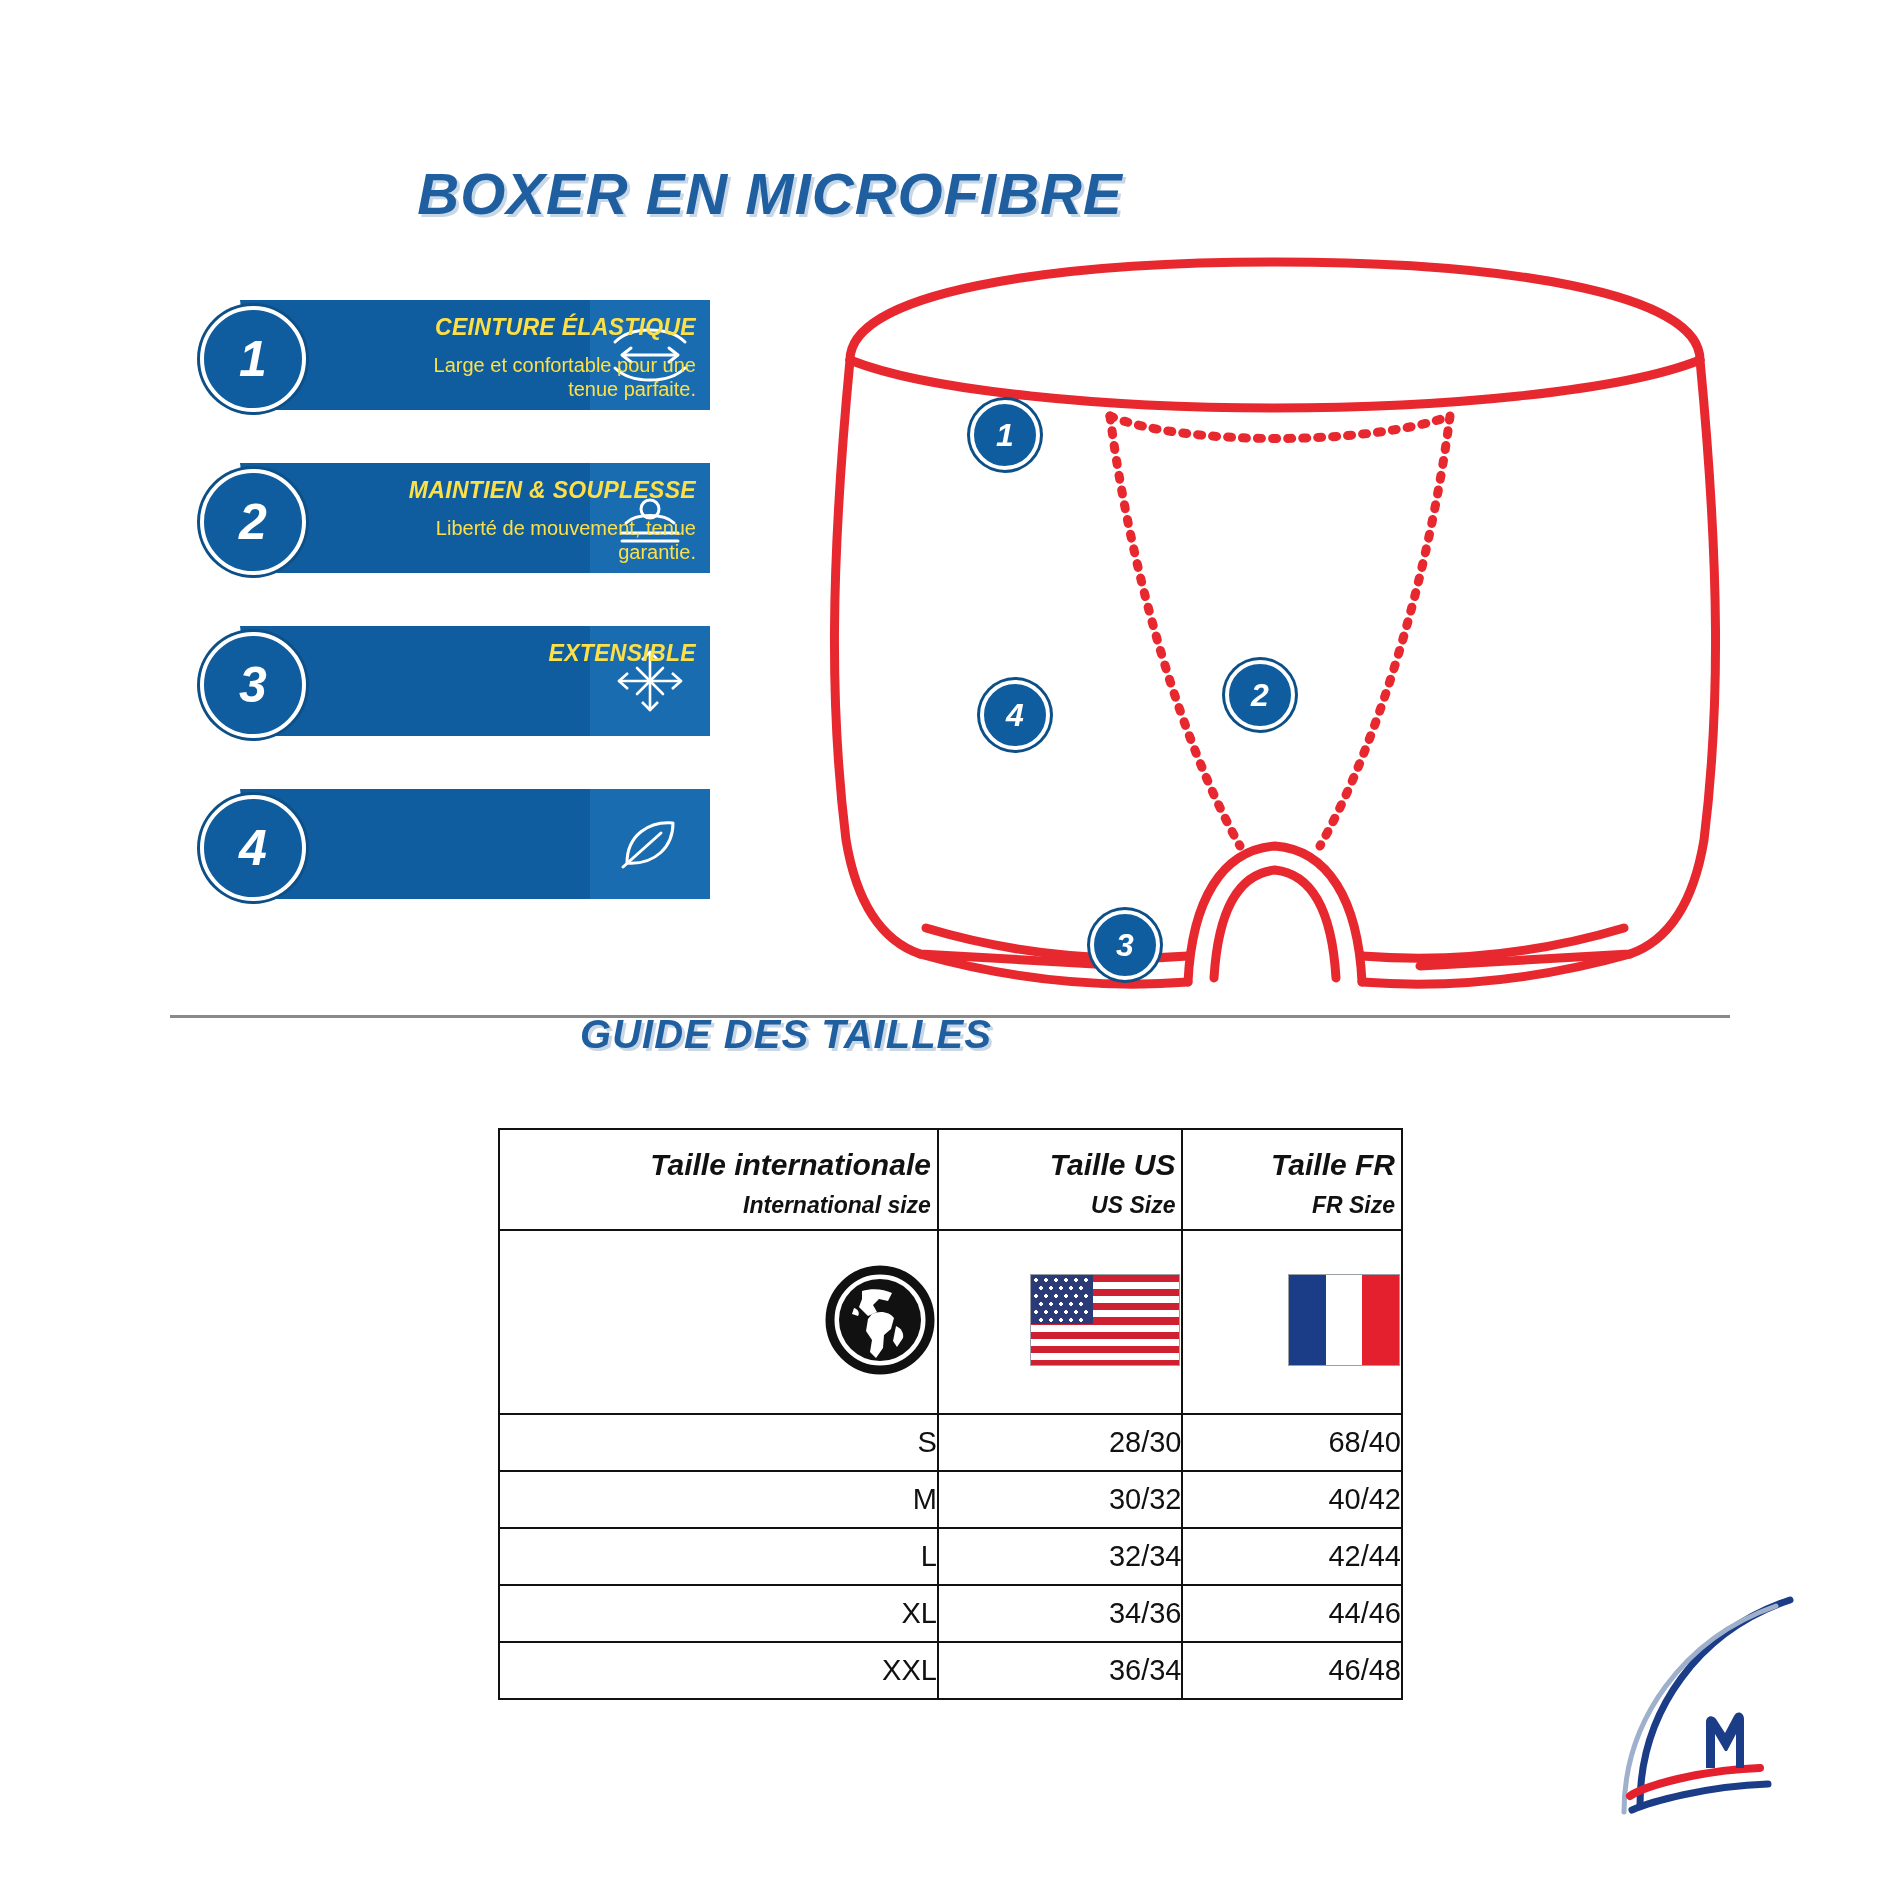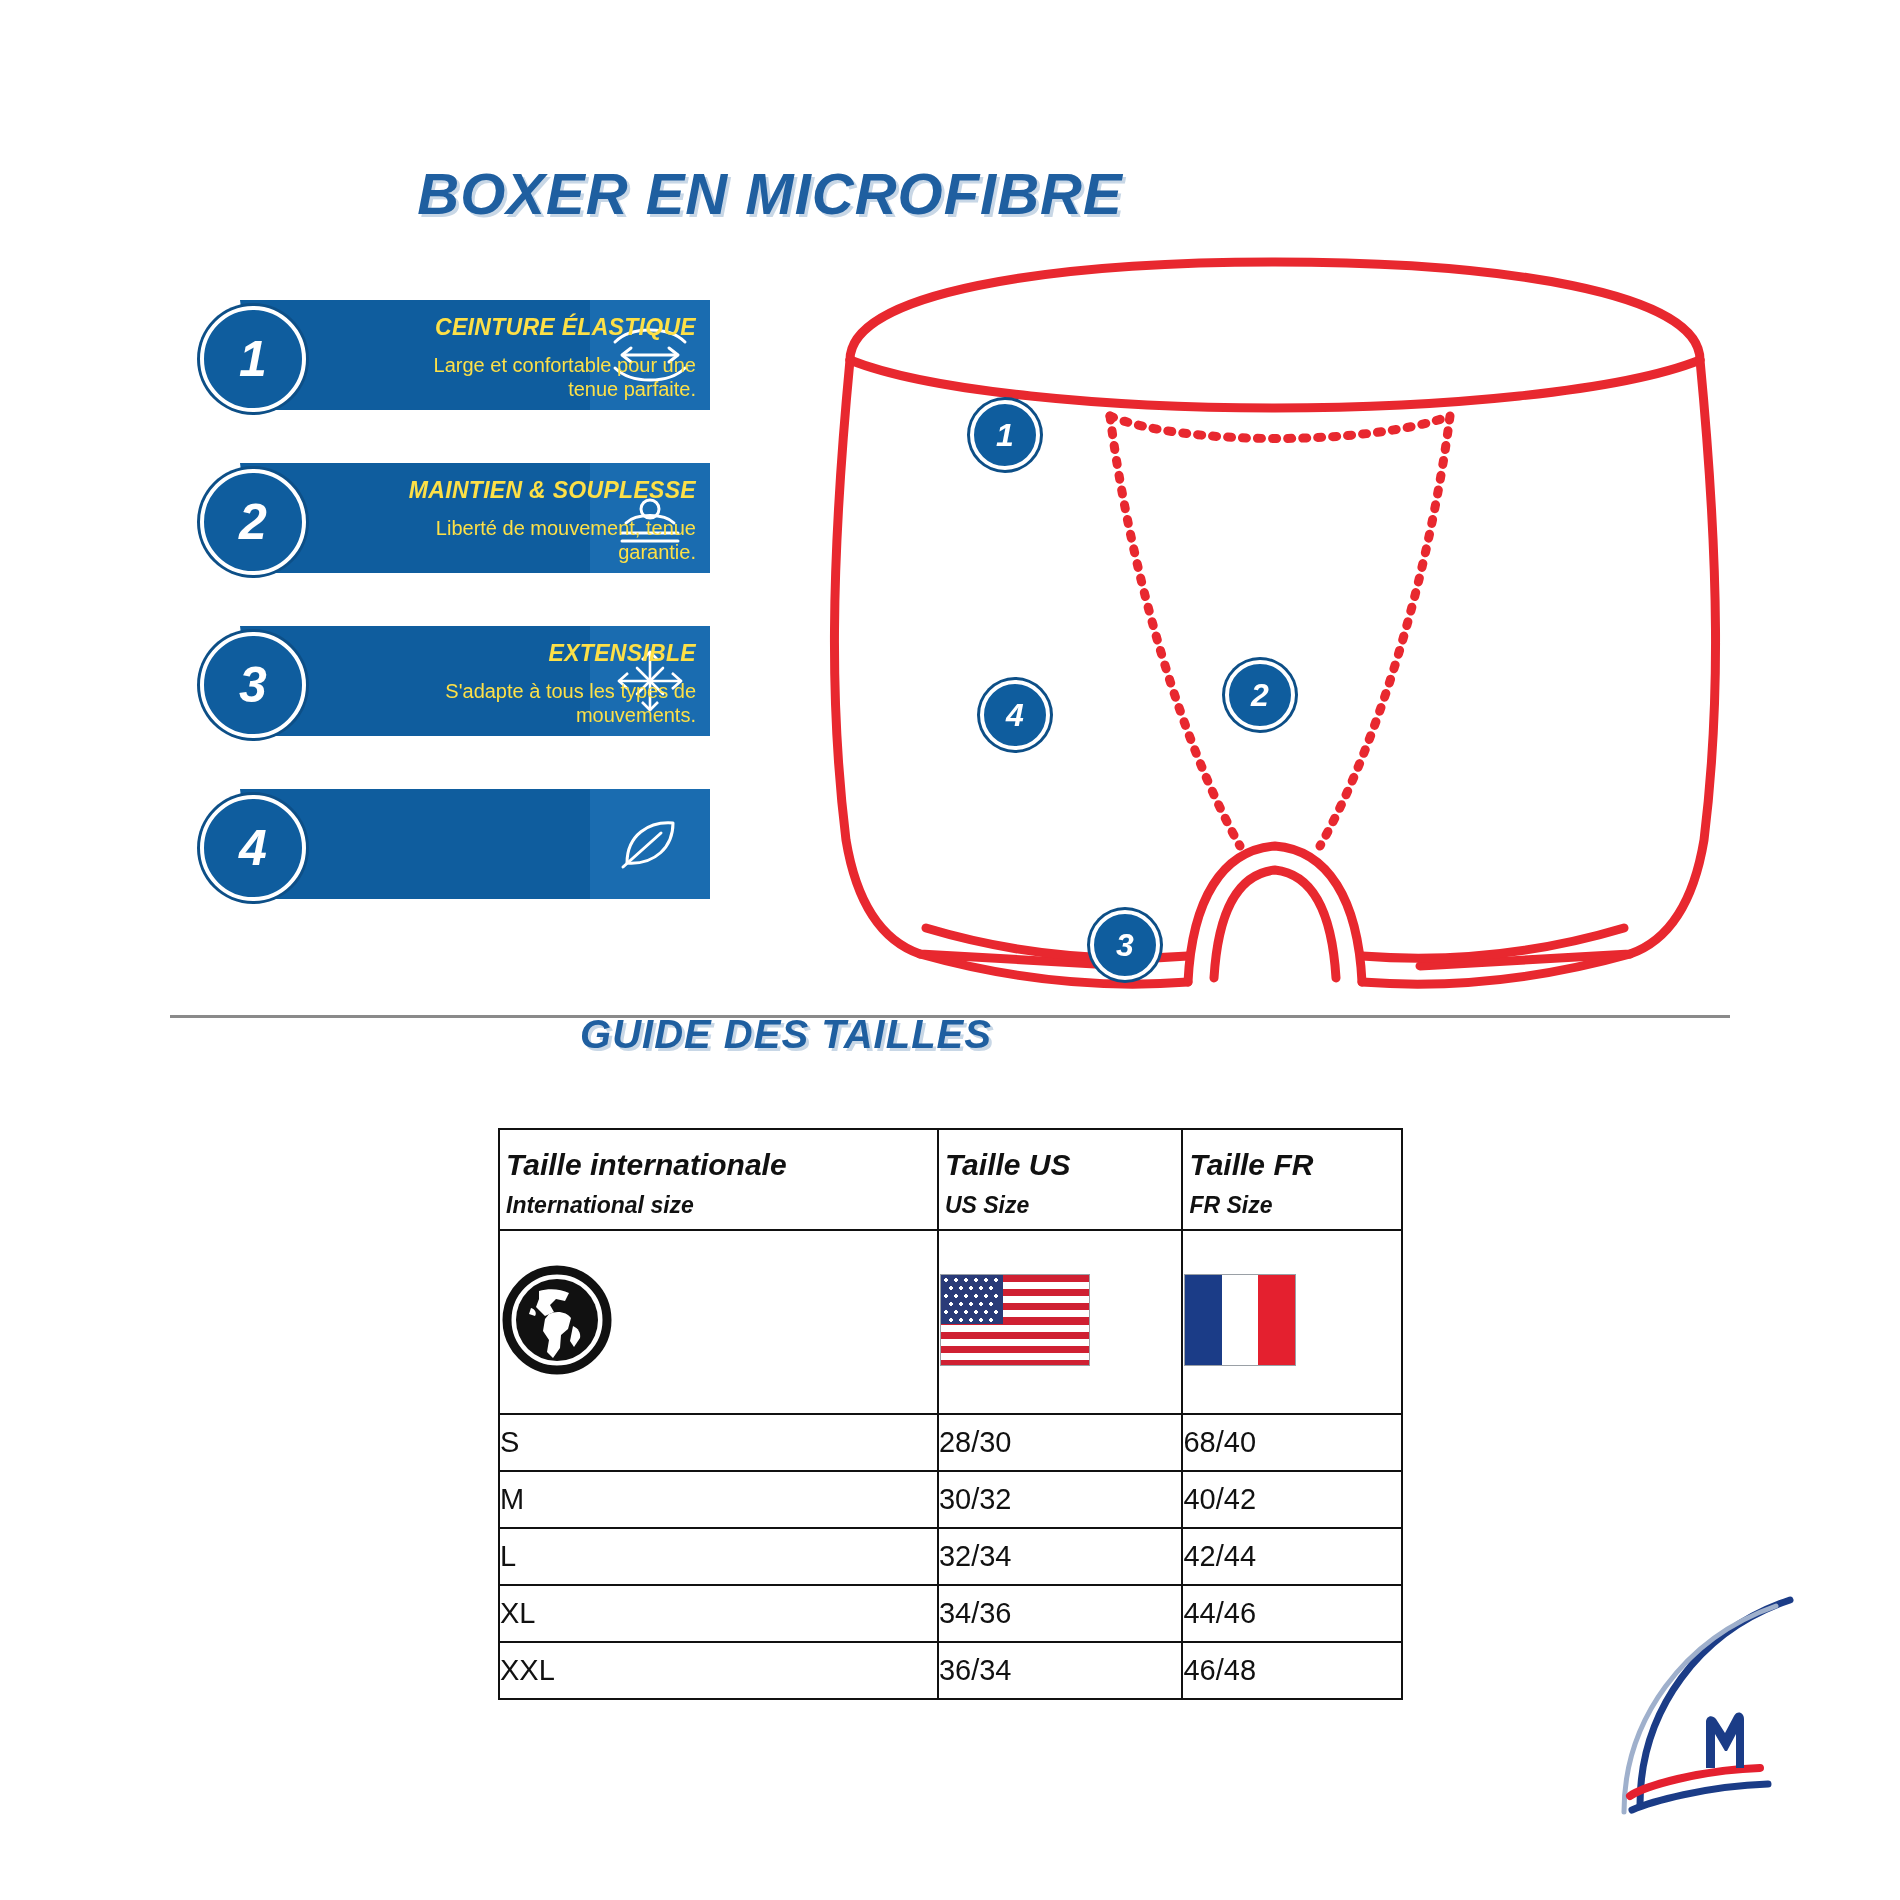--- a/index.html
+++ b/index.html
@@ -78,21 +78,21 @@
   }
 
   
   .table-wrap{position:absolute;left:498px;top:1128px;width:905px;}
   table.size{
     border-collapse:collapse;width:905px;
     background:#ffffff;
   }
   table.size td,table.size th{
     border:2px solid #111111;
-    text-align:left;
+    text-align:right;
     color:#111111;
   }
   .head-cell{padding:18px 6px 10px;}
   .head-fr{font-size:30px;font-weight:bold;font-style:italic;}
   .head-en{font-size:23px;font-style:italic;margin-top:10px;}
   .flag-cell{height:180px;vertical-align:middle;}
   td.val{font-size:29px;padding:11px 0;}
   .col-intl{width:440px;}
   .col-us{width:245px;}
   .col-fr{width:220px;}
@@ -208,21 +208,20 @@
             <polyline points="17,27 8,35 17,43" stroke-linejoin="round"></polyline>
             <polyline points="61,27 70,35 61,43" stroke-linejoin="round"></polyline>
             <polyline points="31,14 39,6 47,14" stroke-linejoin="round"></polyline>
             <polyline points="31,56 39,64 47,56" stroke-linejoin="round"></polyline>
             <line x1="26" y1="22" x2="52" y2="48" stroke-linecap="round"></line>
             <line x1="52" y1="22" x2="26" y2="48" stroke-linecap="round"></line>
           </svg>
         </div>
         <div class="feat-text">
           <div class="feat-title">EXTENSIBLE</div>
-          <div class="feat-desc">S'adapte à tous les types de mouvements.</div>
         </div>
       </div>
       <div class="feat-num">3</div>
     </div>
 
     <div class="feature">
       <div class="feat-shadow"></div>
       <div class="feat-body">
         <div class="feat-icon-panel">
           <svg width="74" height="62" viewBox="0 0 74 62" fill="none" stroke="#ffffff" stroke-width="3">

